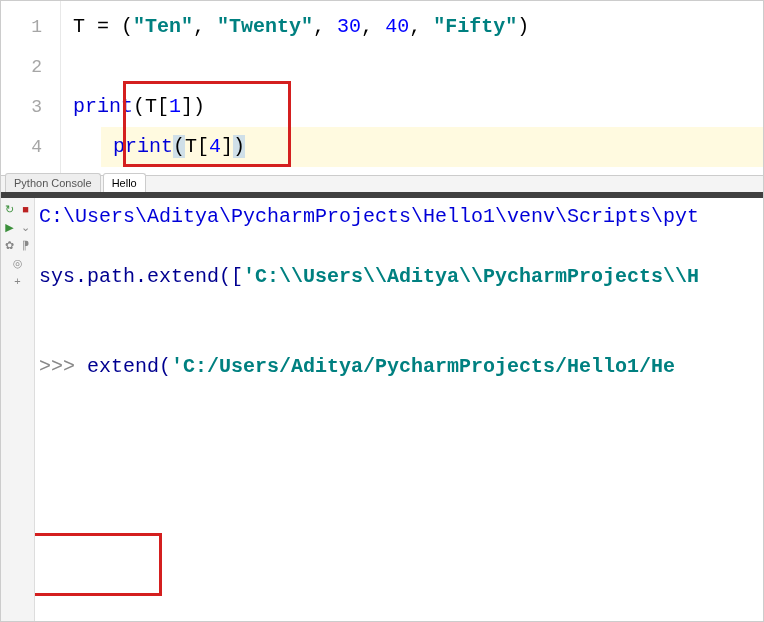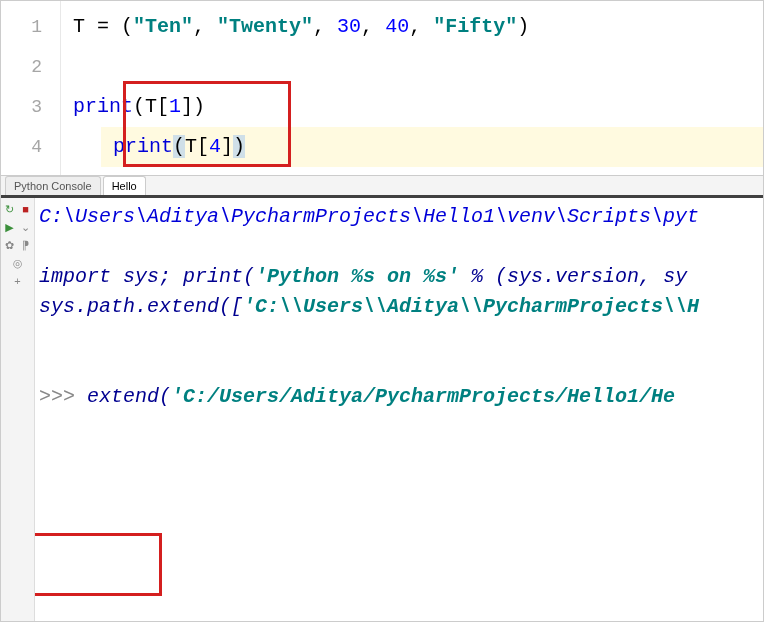--- a/index.html
+++ b/index.html
@@ -64,21 +64,21 @@
     height: 86px;
   }
   .tabs {
     height: 22px;
     font-family: Arial, sans-serif;
     font-size: 11px;
     display: flex;
     align-items: flex-end;
     padding-left: 4px;
     background: #f4f4f4;
-    border-bottom: 3px solid #404040;
+    border-bottom: 6px solid #404040;
   }
   .tab {
     padding: 3px 8px;
     background: #eee;
     border: 1px solid #ccc;
     border-bottom: none;
     margin-right: 2px;
     border-radius: 3px 3px 0 0;
     color: #555;
   }
@@ -108,21 +108,20 @@
     font-size: 11px;
     line-height: 14px;
     text-align: center;
     font-family: Arial, sans-serif;
   }
   .console {
     flex: 1;
     padding: 4px 4px;
     overflow: hidden;
     position: relative;
-    font-style: italic;
   }
   .console-line {
     line-height: 30px;
     white-space: pre;
   }
   .c-blue { color: #0000d8; }
   .c-darkblue { color: #000090; }
   .c-str { color: #008080; font-weight: bold; }
   .c-prompt { color: #888; }
   .hb2 {
@@ -173,20 +172,19 @@
     <div class="tb-row">
       <div class="tb-icon" style="color:#888">◎</div>
     </div>
     <div class="tb-row">
       <div class="tb-icon" style="color:#888">+</div>
     </div>
   </div>
   <div class="console">
     <div class="console-line"><span class="c-blue">C:\Users\Aditya\PycharmProjects\Hello1\venv\Scripts\pyt</span></div>
     <div class="console-line">&nbsp;</div>
-    <div class="console-line"><span class="c-darkblue">import sys; print(</span><span class="c-str">'Python %s on %s'</span><span class="c-darkblue"> % (sys.version, sy</span></div>
     <div class="console-line"><span class="c-darkblue">sys.path.extend([</span><span class="c-str">'C:\\Users\\Aditya\\PycharmProjects\\H</span></div>
     <div class="console-line">&nbsp;</div>
     <div class="console-line">&nbsp;</div>
     <div class="console-line"><span class="c-prompt">&gt;&gt;&gt; </span><span class="c-darkblue">extend(</span><span class="c-str">'C:/Users/Aditya/PycharmProjects/Hello1/He</span></div>
     <div class="highlight-box hb2"></div>
   </div>
 </div>
 
 </body></html>

